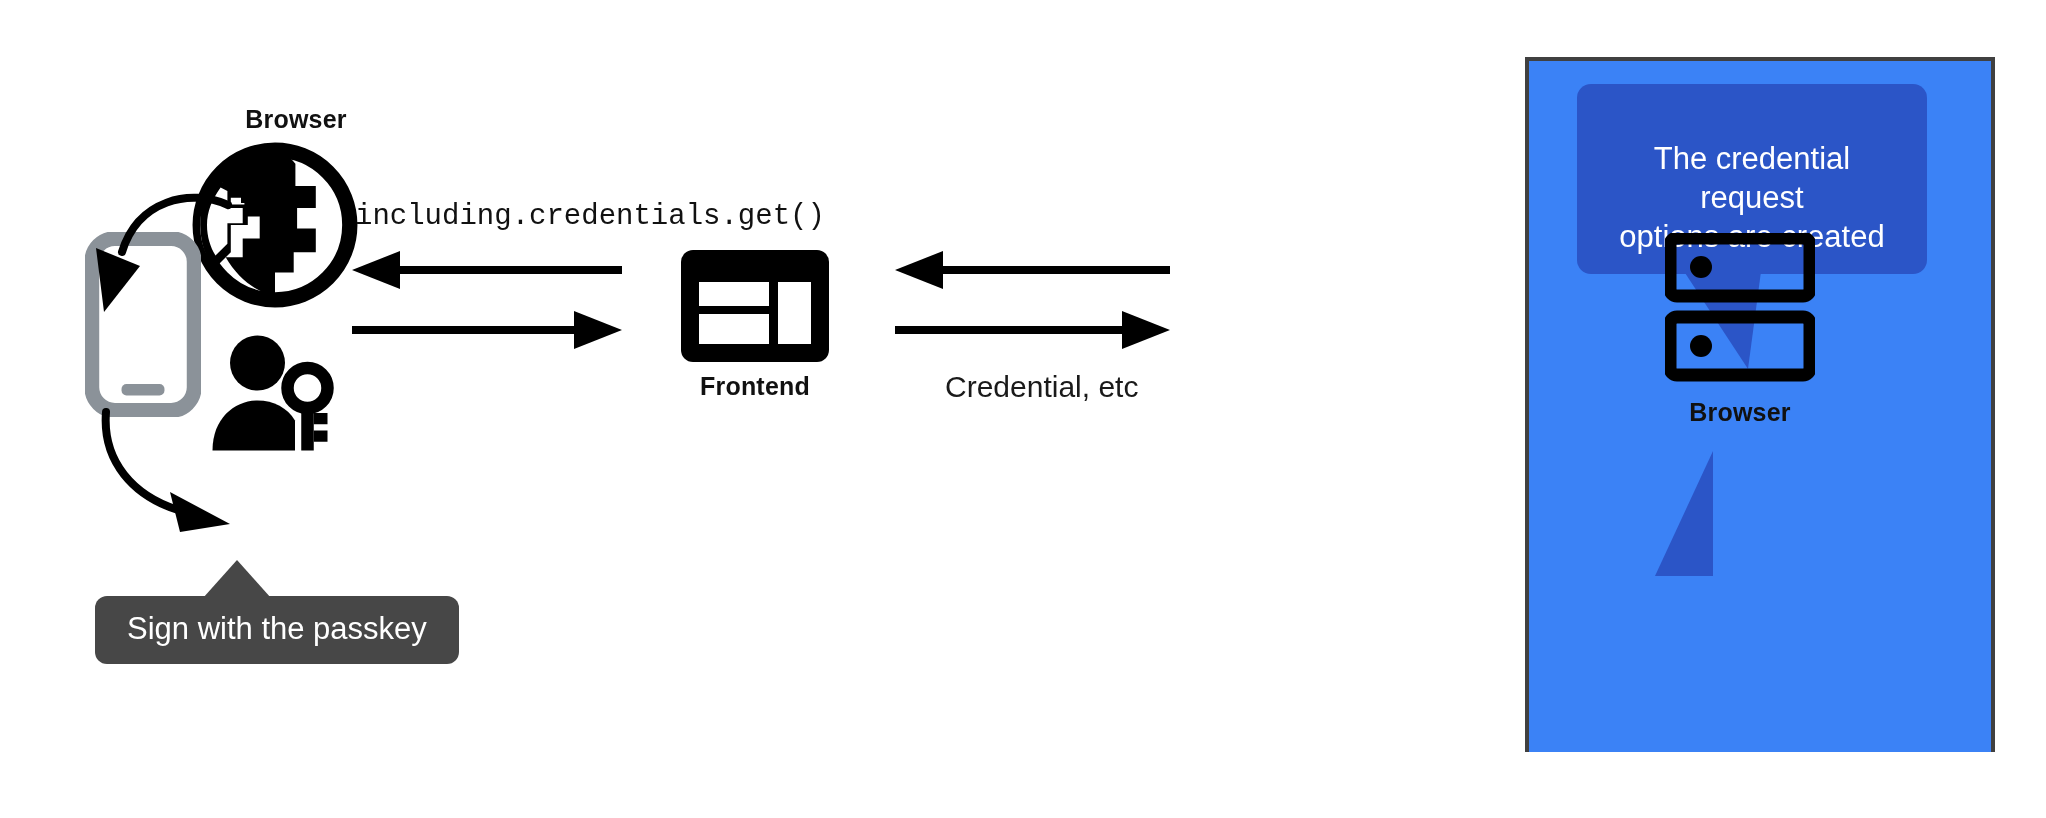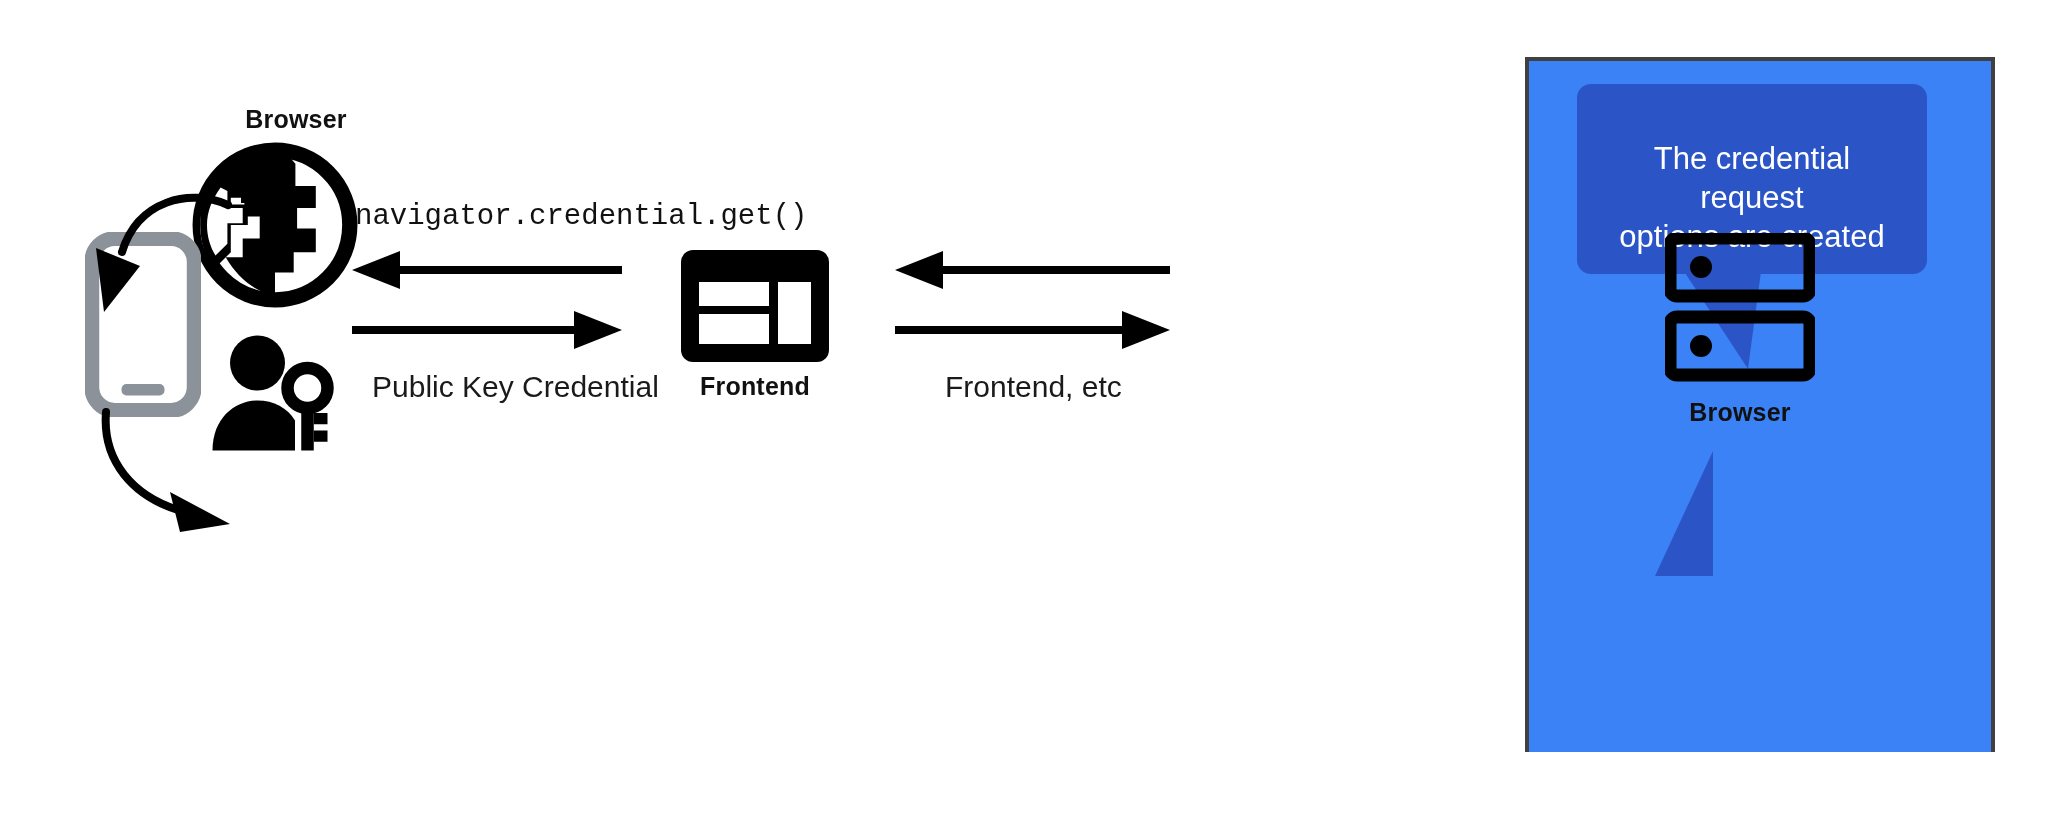--- a/index.html
+++ b/index.html
@@ -154,42 +154,48 @@
     <svg width="130" height="125" viewBox="0 0 104 100" xmlns="http://www.w3.org/2000/svg">
       <circle cx="42" cy="24" r="22" fill="#000"></circle>
       <path d="M6 94 C6 68 24 54 42 54 C55 54 66 60 72 70 L72 94 Z" fill="#000"></path>
       <circle cx="82" cy="44" r="16" fill="none" stroke="#000" stroke-width="10"></circle>
       <rect x="77" y="56" width="10" height="38" fill="#000"></rect>
       <rect x="87" y="64" width="11" height="9" fill="#000"></rect>
       <rect x="87" y="78" width="11" height="9" fill="#000"></rect>
     </svg>
   </div>
 
+  <div class="abs" style="left:95px; top:596px;">
+    <div class="dark-tip" style="position:relative; left:0; top:0;">
+      <span>Sign with the passkey</span>
+    </div>
+    <div class="dark-tip-tail" style="left:108px; top:-36px;
+                border-left:34px solid transparent;
+                border-right:34px solid transparent;
+                border-bottom:38px solid #474747;"></div>
+  </div>
 
   <div class="abs" style="left:355px; top:200px;">
-    <div class="mono-label">navigator.credential.get()</div>
+    <div class="mono-label">including.credentials.get()</div>
   </div>
 
   <div class="abs" style="left:352px; top:250px;">
     <svg class="arrow-svg" width="270" height="40" viewBox="0 0 270 40" xmlns="http://www.w3.org/2000/svg">
       <line x1="44" y1="20" x2="270" y2="20" stroke="#000" stroke-width="8"></line>
       <polygon points="0,20 48,1 48,39" fill="#000"></polygon>
     </svg>
   </div>
 
   <div class="abs" style="left:352px; top:310px;">
     <svg class="arrow-svg" width="270" height="40" viewBox="0 0 270 40" xmlns="http://www.w3.org/2000/svg">
       <line x1="0" y1="20" x2="226" y2="20" stroke="#000" stroke-width="8"></line>
       <polygon points="270,20 222,1 222,39" fill="#000"></polygon>
     </svg>
   </div>
 
-  <div class="abs" style="left:372px; top:368px;">
-    <div class="flow-label">Public Key Credential</div>
-  </div>
 
   <div class="abs frontend-wrap" style="left:681px; top:250px;">
     <svg width="148" height="112" viewBox="0 0 148 112" xmlns="http://www.w3.org/2000/svg">
       <rect x="0" y="0" width="148" height="112" rx="12" ry="12" fill="#000"></rect>
       <rect x="18" y="32" width="70" height="24" fill="#fff"></rect>
       <rect x="18" y="64" width="70" height="30" fill="#fff"></rect>
       <rect x="97" y="32" width="33" height="62" fill="#fff"></rect>
     </svg>
   </div>
   <div class="abs" style="left:665px; top:372px; width:180px;">
@@ -205,21 +211,21 @@
   </div>
 
   <div class="abs" style="left:895px; top:310px;">
     <svg class="arrow-svg" width="275" height="40" viewBox="0 0 275 40" xmlns="http://www.w3.org/2000/svg">
       <line x1="0" y1="20" x2="231" y2="20" stroke="#000" stroke-width="8"></line>
       <polygon points="275,20 227,1 227,39" fill="#000"></polygon>
     </svg>
   </div>
 
   <div class="abs" style="left:945px; top:368px;">
-    <div class="flow-label">Frontend, etc</div>
+    <div class="flow-label">Credential, etc</div>
   </div>
 
   <div id="server-panel" style="left:1525px; top:33px; width:470px; height:757px;">
 
     <svg class="callout-tail" style="left:83px; top:128px;" width="190" height="190" viewBox="0 0 190 190" xmlns="http://www.w3.org/2000/svg">
       <polygon points="18,0 160,0 136,180" fill="#2b55c7"></polygon>
     </svg>
 
     <div class="callout" style="left:48px; top:23px; width:350px;">
       <span>The credential request

